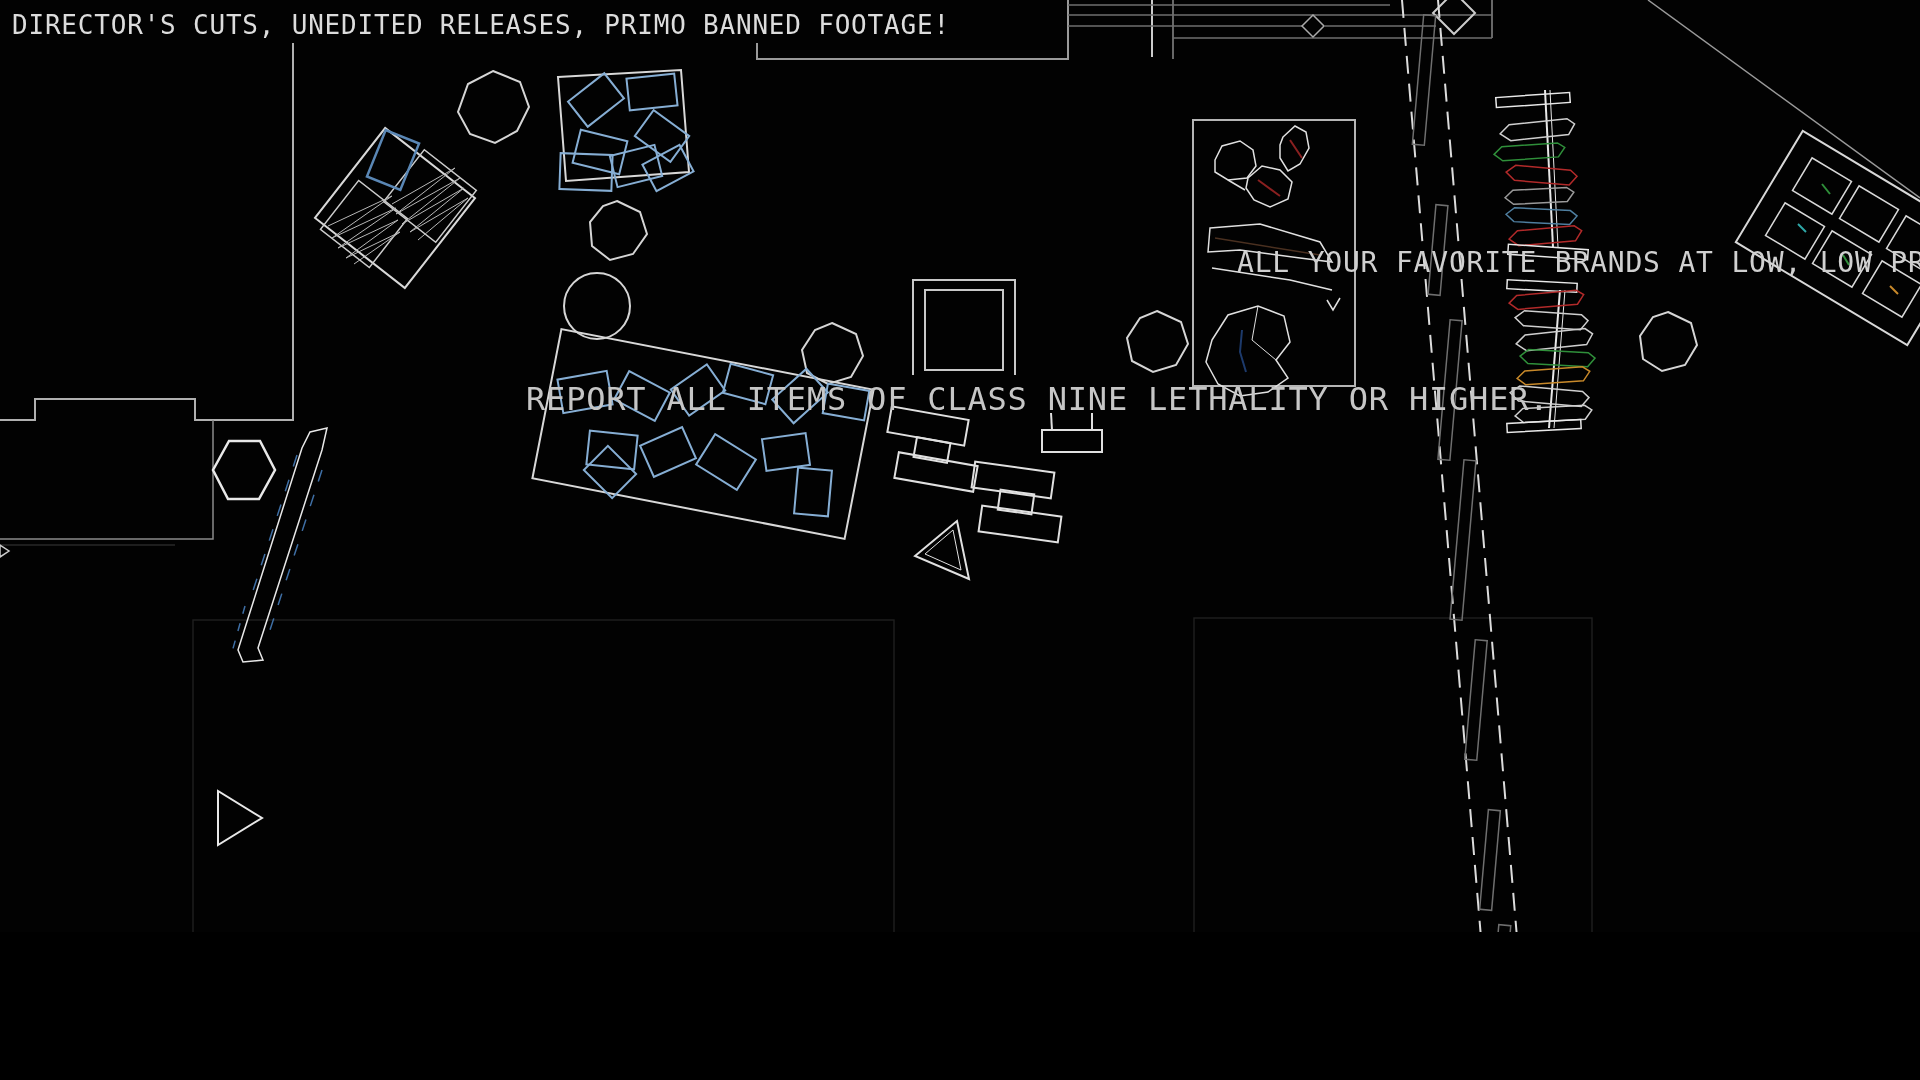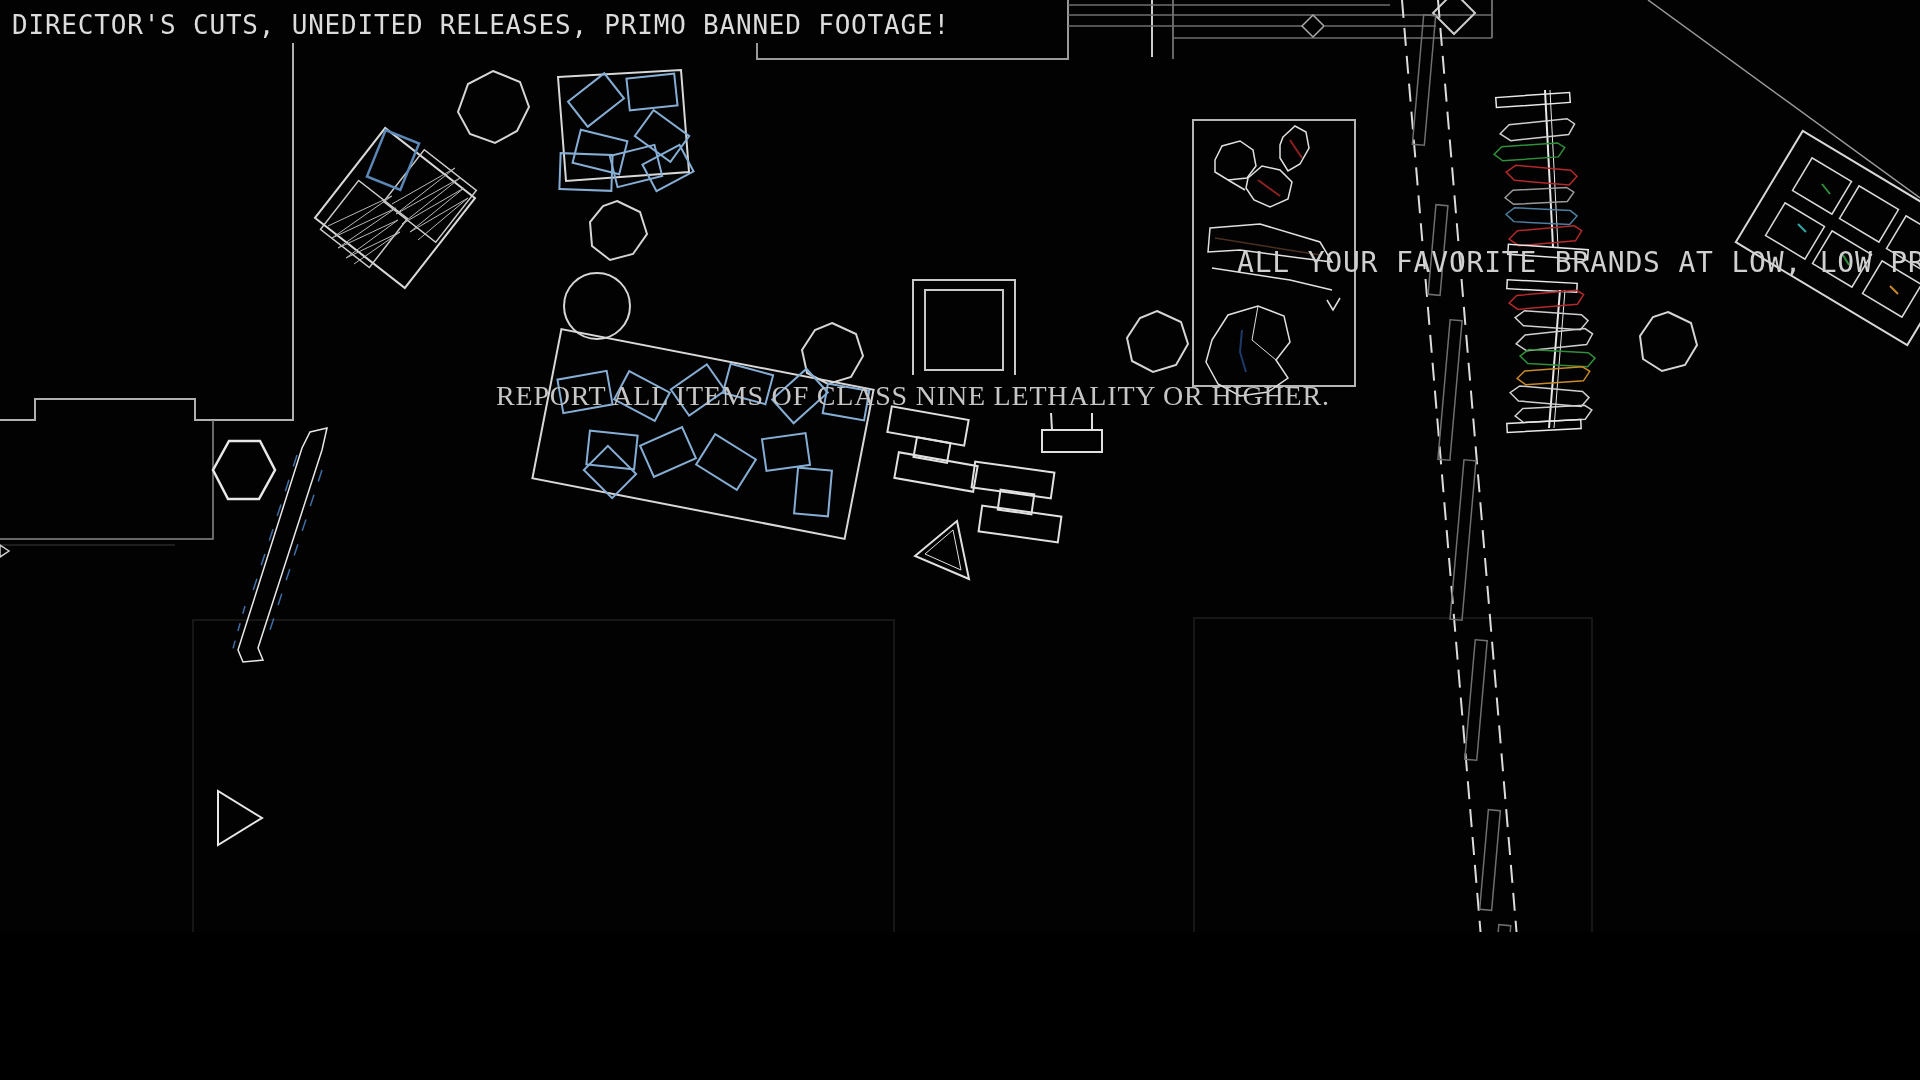--- a/index.html
+++ b/index.html
@@ -2,21 +2,21 @@
 <html><head>
 <meta charset="utf-8">
 <style>
   html,body{margin:0;padding:0;background:#000;}
   #stage{position:relative;width:1920px;height:932px;background:#020202;overflow:hidden;
          font-family:"DejaVu Sans Mono","Liberation Mono",monospace;}
   #map{position:absolute;left:0;top:0;width:1920px;height:1080px;}
   .marquee{position:absolute;color:#d4d4d4;white-space:pre;letter-spacing:.8px;
            font-family:"DejaVu Sans Mono","Liberation Mono",monospace;}
   #banner-title{left:12px;top:10px;font-size:26px;color:#dcdcdc;}
-  #banner-report{left:496px;top:380px;font-size:28px;color:#c6c6c6;font-family:Liberation Serif, serif;}
+  #banner-report{left:526px;top:380px;font-size:32px;color:#c6c6c6;}
   #banner-brands{left:1237px;top:246px;font-size:28px;color:#d0d0d0;}
   .wm{position:absolute;color:#2fa8a8;font-style:italic;font-size:15px;
       font-family:"DejaVu Serif","Liberation Serif",serif;}
   #wm-i{left:1884px;top:1034px;}
   #wm-n{left:1896px;top:1050px;}
   #wm-t{left:1908px;top:1064px;}
 </style>
 </head>
 <body>
 

